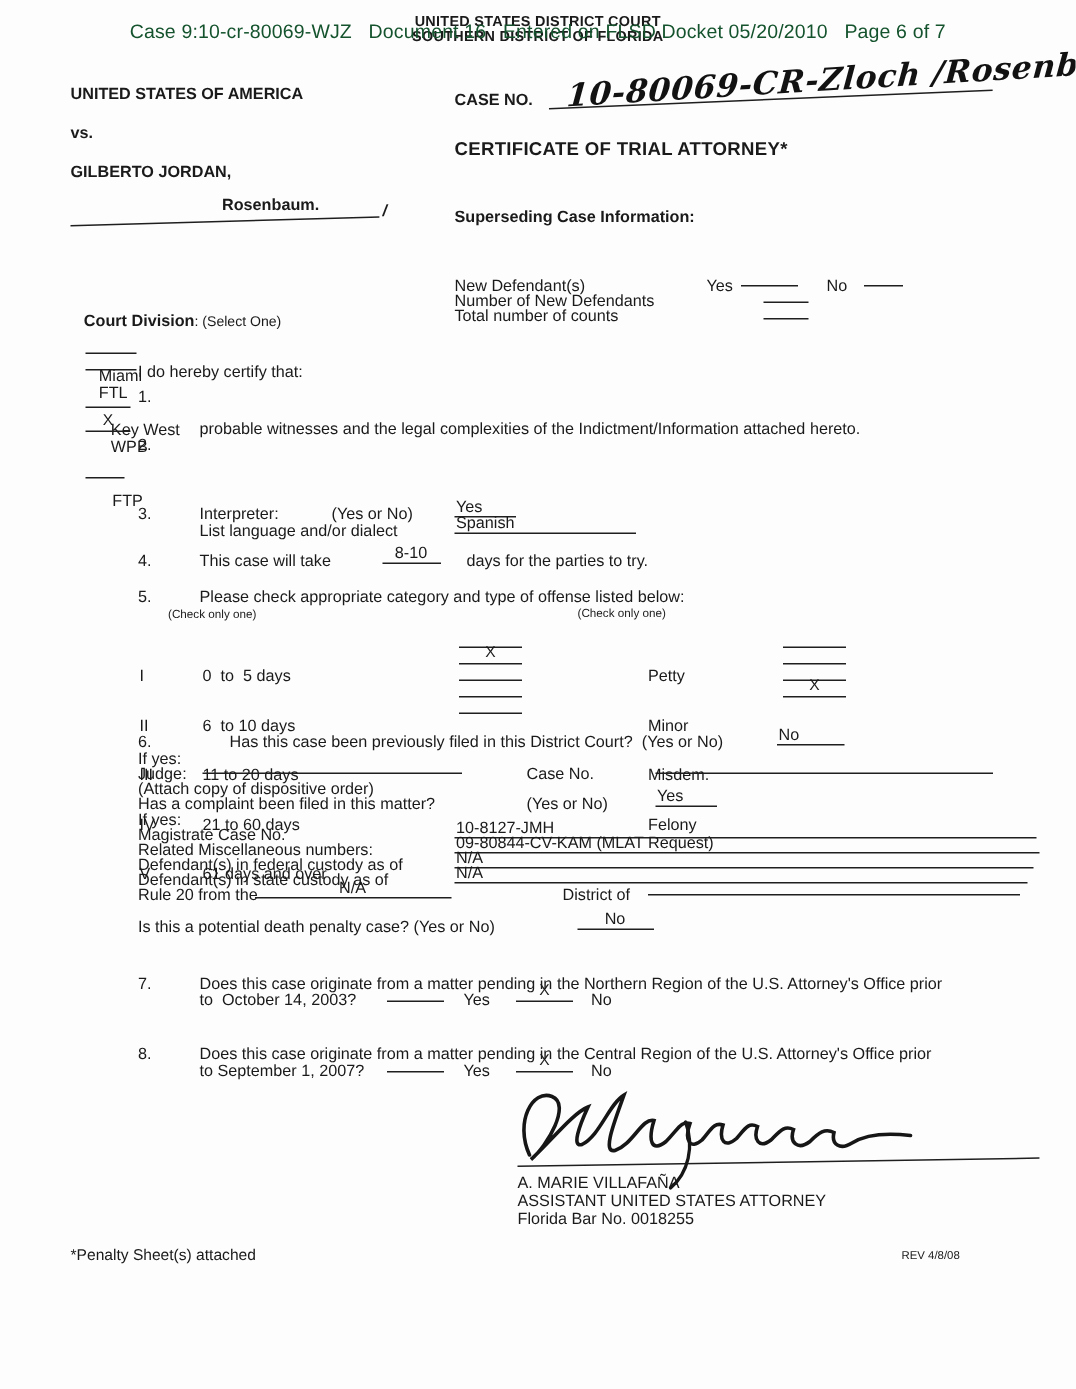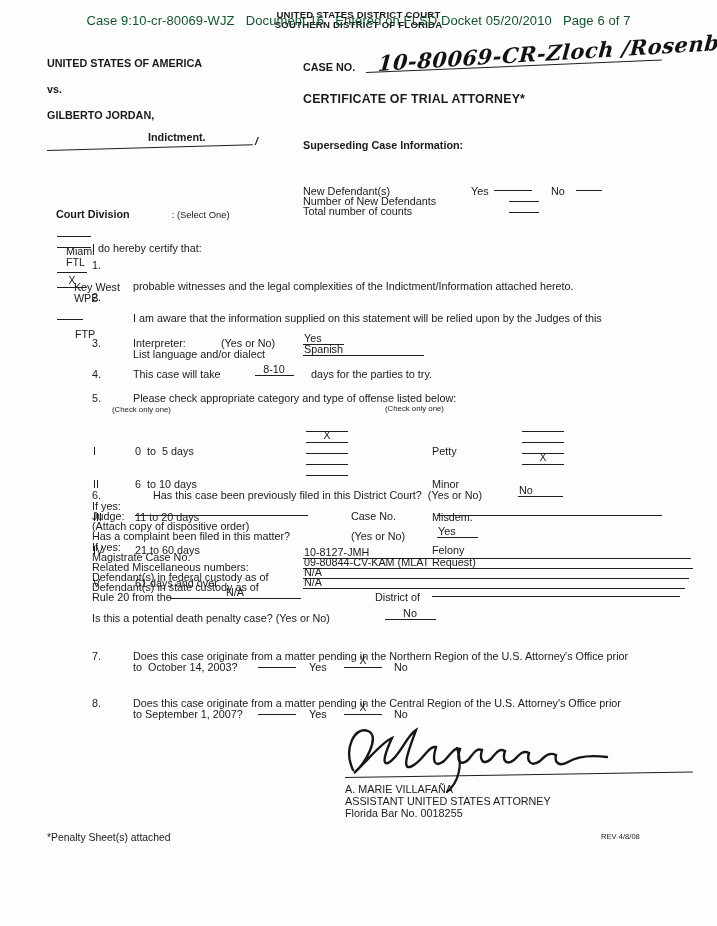--- a/index.html
+++ b/index.html
@@ -30,34 +30,34 @@
 </head>
 <body>
 
 <div class="abs hdr" style="top:9px;left:0;">UNITED STATES DISTRICT COURT</div>
 <div class="abs hdr" style="top:19px;left:0;">SOUTHERN DISTRICT OF FLORIDA</div>
 <div class="abs ecf" style="top:13px;left:0;color:#14532d;z-index:3;">Case 9:10-cr-80069-WJZ   Document 16   Entered on FLSD Docket 05/20/2010   Page 6 of 7</div>
 
 <div class="abs t11 b" style="left:47px;top:57px;">UNITED STATES OF AMERICA</div>
 <div class="abs t11 b" style="left:47px;top:83px;">vs.</div>
 <div class="abs t11 b" style="left:47px;top:109px;">GILBERTO JORDAN,</div>
-<div class="abs t11 b" style="left:148px;top:131px;">Indictment.</div>
+<div class="abs t11 b" style="left:148px;top:131px;">Rosenbaum.</div>
 <div class="rule" style="left:47px;top:150px;width:206px;transform:rotate(-1.6deg);transform-origin:left center;"></div>
 <div class="abs t11 b" style="left:255px;top:135px;font-style:italic;">/</div>
 
 <div class="abs t11 b" style="left:303px;top:61px;">CASE NO.</div>
 <div class="abs" style="left:368px;top:33px;z-index:2;">
   <span class="hand">10-80069-CR-Zloch /Rosenbaum</span>
 </div>
 <div class="rule" style="left:366px;top:72px;width:296px;transform:rotate(-2.4deg);transform-origin:left center;"></div>
 <div class="abs b" style="left:303px;top:92px;font-size:12.4px;letter-spacing:.2px;">CERTIFICATE OF TRIAL ATTORNEY*</div>
 <div class="abs t11 b" style="left:303px;top:139px;">Superseding Case Information:</div>
 
 <div class="abs" style="left:47px;top:186px;">
-  <span class="t11 b">Court Division</span><span style="font-size:9.4px;margin-left:42px;">: (Select One)</span>
+  <span class="t11 b">Court Division</span><span style="font-size:9.4px;">: (Select One)</span>
 </div>
 
 <div class="abs" style="left:48px;top:205px;">
   <span class="chk" style="width:34px;"></span>
   <span class="t11" style="display:inline-block;width:48px;margin-left:9px;">Miami</span>
   <span class="chk" style="width:30px;"></span>
   <span class="t11" style="margin-left:17px;">Key West</span>
 </div>
 
 <div class="abs" style="left:48px;top:216px;">
@@ -81,21 +81,20 @@
 
 <div class="abs t11" style="left:92px;top:242px;">I do hereby certify that:</div>
 
 <div class="abs t11" style="left:92px;top:259px;">1.</div>
 <div class="abs t11 para" style="left:133px;top:259px;">
   <div>probable witnesses and the legal complexities of the Indictment/Information attached hereto.</div>
 </div>
 
 <div class="abs t11" style="left:92px;top:291px;">2.</div>
 <div class="abs t11 para" style="left:133px;top:291px;">
-  <div>I am aware that the information supplied on this statement will be relied upon by the Judges of this</div>
 </div>
 
 <div class="abs t11" style="left:92px;top:337px;">3.</div>
 <div class="abs t11" style="left:133px;top:337px;">Interpreter:</div>
 <div class="abs t11" style="left:221px;top:337px;">(Yes or No)</div>
 <span class="val abs" style="left:303px;top:332px;width:38px;">Yes</span>
 <div class="abs t11" style="left:133px;top:348px;">List language and/or dialect</div>
 <span class="val abs" style="left:303px;top:343px;width:118px;">Spanish</span>
 
 <div class="abs t11" style="left:92px;top:368px;">4.</div>

